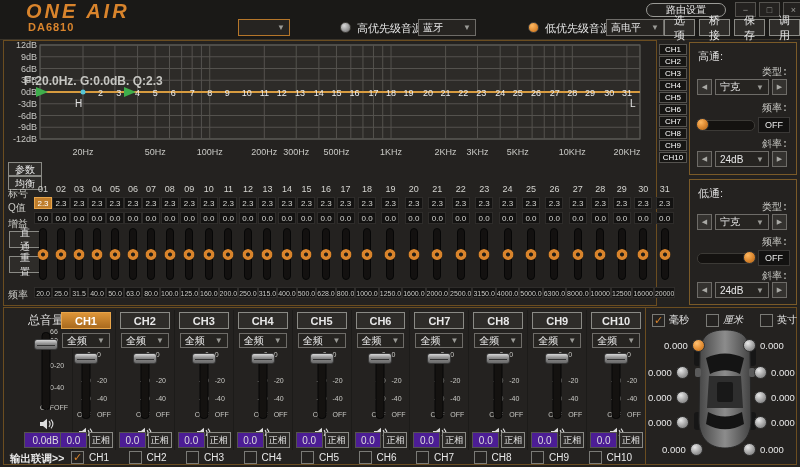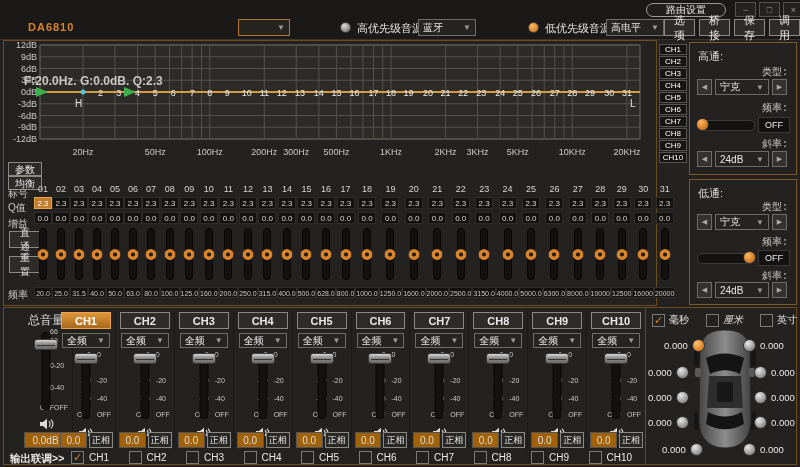--- a/index.html
+++ b/index.html
@@ -77,21 +77,21 @@
   #masterLabel{position:absolute;left:0;top:2px;width:52px;text-align:center;font-size:12px;color:#dcdcdc;}
   .faderZone{position:absolute;}
   .fscale{position:absolute;width:16px;font-size:7px;color:#c9c9c5;}
   .fscale span{position:absolute;width:16px;}
   .fscale.l{text-align:right;} .fscale.r{text-align:left;}
   .ftrack{position:absolute;left:50%;transform:translateX(-50%);width:9px;background:#141210;border-radius:4px;border:1px solid #060606;box-sizing:border-box;}
   .fknob{position:absolute;left:50%;transform:translateX(-50%);width:24px;height:11px;border-radius:3px;
       background:linear-gradient(#d8d8d8,#8a8a8a 45%,#6a6a6a);border:1px solid #3a3a3a;box-sizing:border-box;}
   .fknob:after{content:"";position:absolute;left:2px;right:2px;top:5px;height:1px;background:#333;}
   .spk{display:flex;justify-content:center;}
-  .valbox{background:#a16207;border:1px solid #55534f;color:#dcdcdc;font-size:10px;text-align:center;box-sizing:border-box;}
+  .valbox{background:#4c1d95;border:1px solid #55534f;color:#dcdcdc;font-size:10px;text-align:center;box-sizing:border-box;}
   #strips{position:absolute;left:53px;top:2px;width:589px;height:140px;display:flex;}
   .strip{flex:1;position:relative;border-right:1px solid #1c1b19;}
   .chhead{position:absolute;left:4px;right:4px;top:2px;height:17px;font-size:11px;font-weight:700;line-height:16px;
       text-align:center;background:#2e2c29;border:1px solid #8a8a85;color:#e8e8e8;box-sizing:border-box;}
   .chhead.active{background:linear-gradient(#dd9538,#a96a1e);border-color:#e8a54a;color:#fff;}
   .range{position:absolute;left:5px;right:5px;top:23px;height:15px;font-size:10px;}
   .vrow{position:absolute;left:3px;right:2px;bottom:2px;height:16px;display:flex;gap:2px;}
   .vrow .valbox{flex:1;height:16px;line-height:15px;}
   .phase{width:24px;height:16px;background:#2a2826;border:1px solid #8a8a85;color:#e8e8e8;font-size:9px;
       line-height:14px;text-align:center;box-sizing:border-box;}
@@ -109,20 +109,21 @@
       background:radial-gradient(circle at 35% 30%,#e8e8e8,#9a9a9a 60%,#6f6f6f);}
   .dcirc.active{background:radial-gradient(circle at 35% 30%,#ffc070,#e08a30 60%,#b06a1a);}
   #carBox{position:absolute;left:47px;top:20px;}
 </style>
 </head>
 <body>
 
 <div id="app">
 
   <div id="topbar">
+    <div id="logo">ONE AIR</div>
     <div id="model">DA6810</div>
     <div id="deviceDd" class="ddown">
       <span></span>
       <span class="arr">▼</span>
     </div>
     <button id="routingBtn" class="btn">路由设置</button>
     <div id="winctrl">
         <div class="wc">−</div>
         <div class="wc">□</div>
         <div class="wc">×</div>

